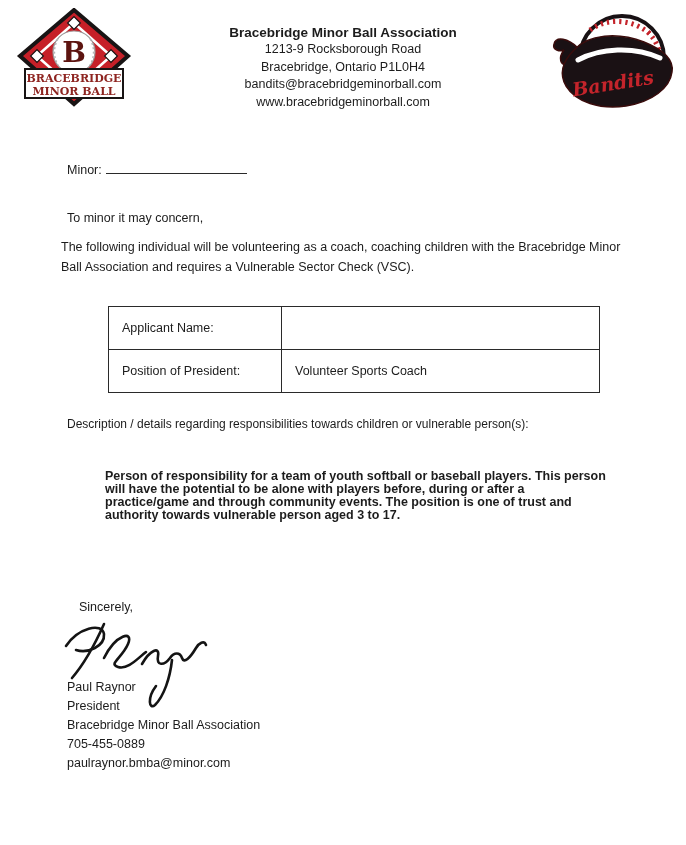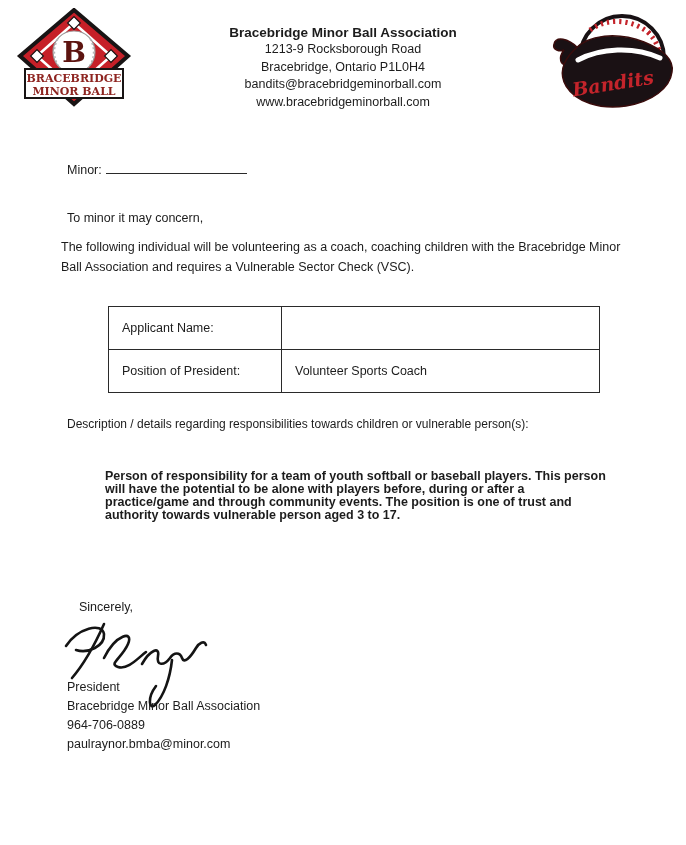--- a/index.html
+++ b/index.html
@@ -167,19 +167,20 @@
         <path d="M 46 42 C 58 18, 76 14, 70 28 C 64 42, 50 48, 60 51 C 70 54, 80 42, 88 36"></path>
 
         <path d="M 84 48 C 92 34, 102 30, 100 40 C 98 50, 106 50, 112 42 C 116 36, 122 36, 124 42 C 126 48, 132 42, 138 32 C 141 27, 146 24, 148 29"></path>
 
         <path d="M 114 44 C 112 62, 106 80, 97 89 C 91 94, 89 82, 98 70"></path>
       </g>
     </svg>
   </div>
 
   <div class="abs contact-block">
+    <div>Paul Raynor</div>
     <div>President</div>
     <div>Bracebridge Minor Ball Association</div>
-    <div>964-706-0889</div>
+    <div>705-455-0889</div>
     <div>paulraynor.bmba@minor.com</div>
   </div>
 
 </div>
 
 </body></html>

